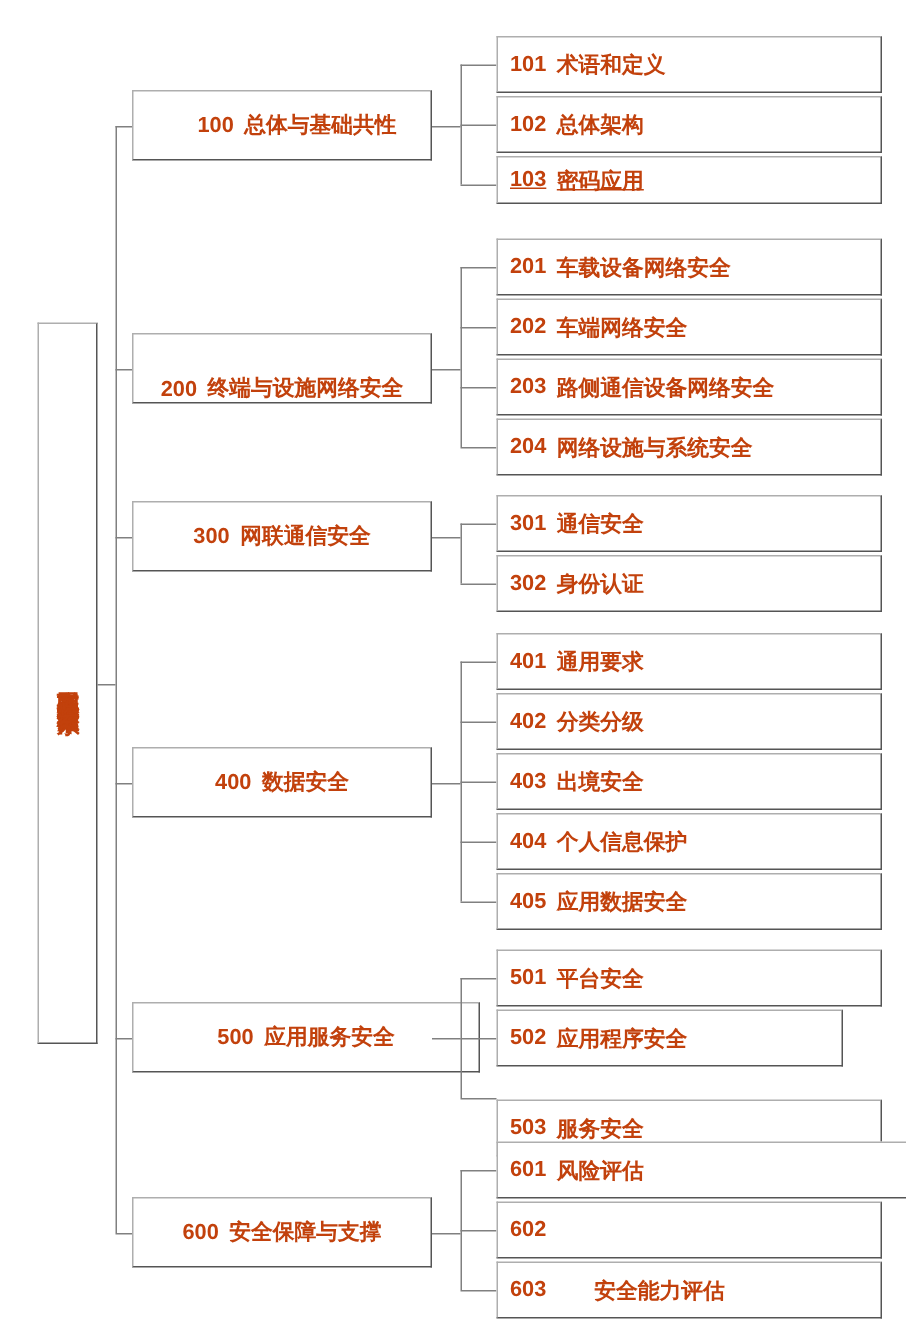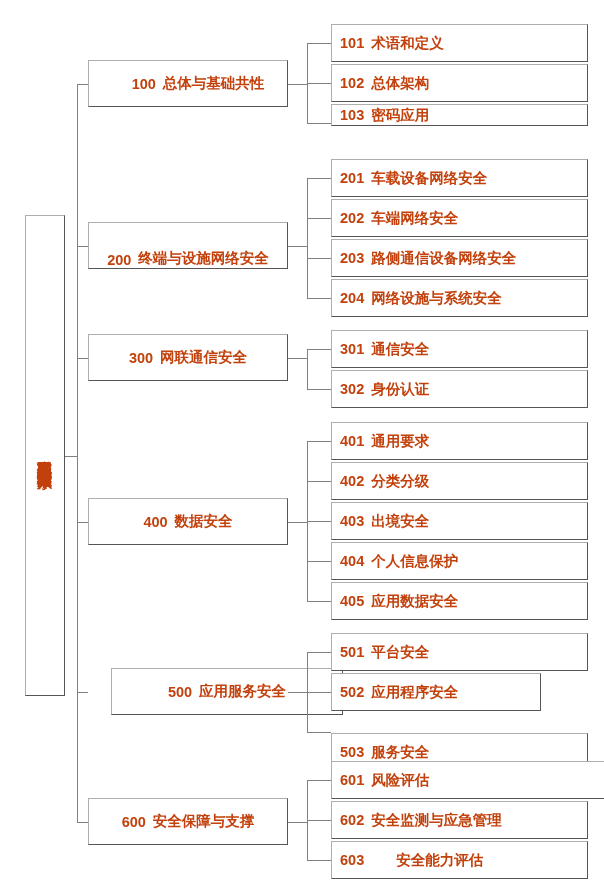--- a/index.html
+++ b/index.html
@@ -97,21 +97,21 @@
     <div class="node l3" style="left: 331px; top: 24px; width: 257px; height: 38px;">
       <span class="num">101</span>
       <span>术语和定义</span>
     </div>
     <div class="conn h" style="left: 307px; top: 83px; width: 24px;"></div>
     <div class="node l3" style="left: 331px; top: 64px; width: 257px; height: 38px;">
       <span class="num">102</span>
       <span>总体架构</span>
     </div>
     <div class="conn h" style="left: 307px; top: 123px; width: 24px;"></div>
-    <div class="node l3" style="left: 331px; top: 104px; width: 257px; height: 22px;">
+    <div class="node l3" style="left: 331px; top: 104px; width: 257px; height: 32px; text-decoration: underline;">
       <span class="num">103</span>
       <span>密码应用</span>
     </div>
     <div class="conn h" style="left: 77px; top: 245.5px; width: 11px;"></div>
     <div class="node l2" style="left: 88px; top: 222px; width: 200px; height: 47px; align-items: flex-end;">
       <span class="num">200</span>
       <span>终端与设施网络安全</span>
     </div>
     <div class="conn h" style="left: 288px; top: 245.5px; width: 19px;"></div>
     <div class="conn v" style="left: 307px; top: 178px; height: 120px;"></div>
@@ -178,33 +178,33 @@
     <div class="node l3" style="left: 331px; top: 542px; width: 257px; height: 38px;">
       <span class="num">404</span>
       <span>个人信息保护</span>
     </div>
     <div class="conn h" style="left: 307px; top: 601px; width: 24px;"></div>
     <div class="node l3" style="left: 331px; top: 582px; width: 257px; height: 38px;">
       <span class="num">405</span>
       <span>应用数据安全</span>
     </div>
     <div class="conn h" style="left: 77px; top: 691.5px; width: 11px;"></div>
-    <div class="node l2" style="left: 88px; top: 668px; width: 232px; height: 47px; margin-left: 23px;">
+    <div class="node l2" style="left: 88px; top: 668px; width: 232px; height: 47px;">
       <span class="num">500</span>
       <span>应用服务安全</span>
     </div>
     <div class="conn h" style="left: 288px; top: 691.5px; width: 19px;"></div>
     <div class="conn v" style="left: 307px; top: 652px; height: 80px;"></div>
     <div class="conn h" style="left: 307px; top: 652px; width: 24px;"></div>
     <div class="node l3" style="left: 331px; top: 633px; width: 257px; height: 38px;">
       <span class="num">501</span>
       <span>平台安全</span>
     </div>
     <div class="conn h" style="left: 307px; top: 692px; width: 24px;"></div>
-    <div class="node l3" style="left: 331px; top: 673px; width: 210px; height: 38px;">
+    <div class="node l3" style="left: 331px; top: 673px; width: 231px; height: 38px;">
       <span class="num">502</span>
       <span>应用程序安全</span>
     </div>
     <div class="conn h" style="left: 307px; top: 732px; width: 24px;"></div>
     <div class="node l3" style="left: 331px; top: 713px; width: 257px; height: 38px; margin-top: 20px;">
       <span class="num">503</span>
       <span>服务安全</span>
     </div>
     <div class="conn h" style="left: 77px; top: 821.5px; width: 11px;"></div>
     <div class="node l2" style="left: 88px; top: 798px; width: 200px; height: 47px;">
@@ -214,20 +214,19 @@
     <div class="conn h" style="left: 288px; top: 821.5px; width: 19px;"></div>
     <div class="conn v" style="left: 307px; top: 780px; height: 80px;"></div>
     <div class="conn h" style="left: 307px; top: 780px; width: 24px;"></div>
     <div class="node l3" style="left: 331px; top: 761px; width: 308px; height: 38px;">
       <span class="num">601</span>
       <span>风险评估</span>
     </div>
     <div class="conn h" style="left: 307px; top: 820px; width: 24px;"></div>
     <div class="node l3" style="left: 331px; top: 801px; width: 257px; height: 38px;">
       <span class="num">602</span>
-      <span>安全监测与应急管理</span>
     </div>
     <div class="conn h" style="left: 307px; top: 860px; width: 24px;"></div>
     <div class="node l3" style="left: 331px; top: 841px; width: 257px; height: 38px; gap: 25px;">
       <span class="num">603</span>
       <span>安全能力评估</span>
     </div>
   </div>
 
 </body></html>

